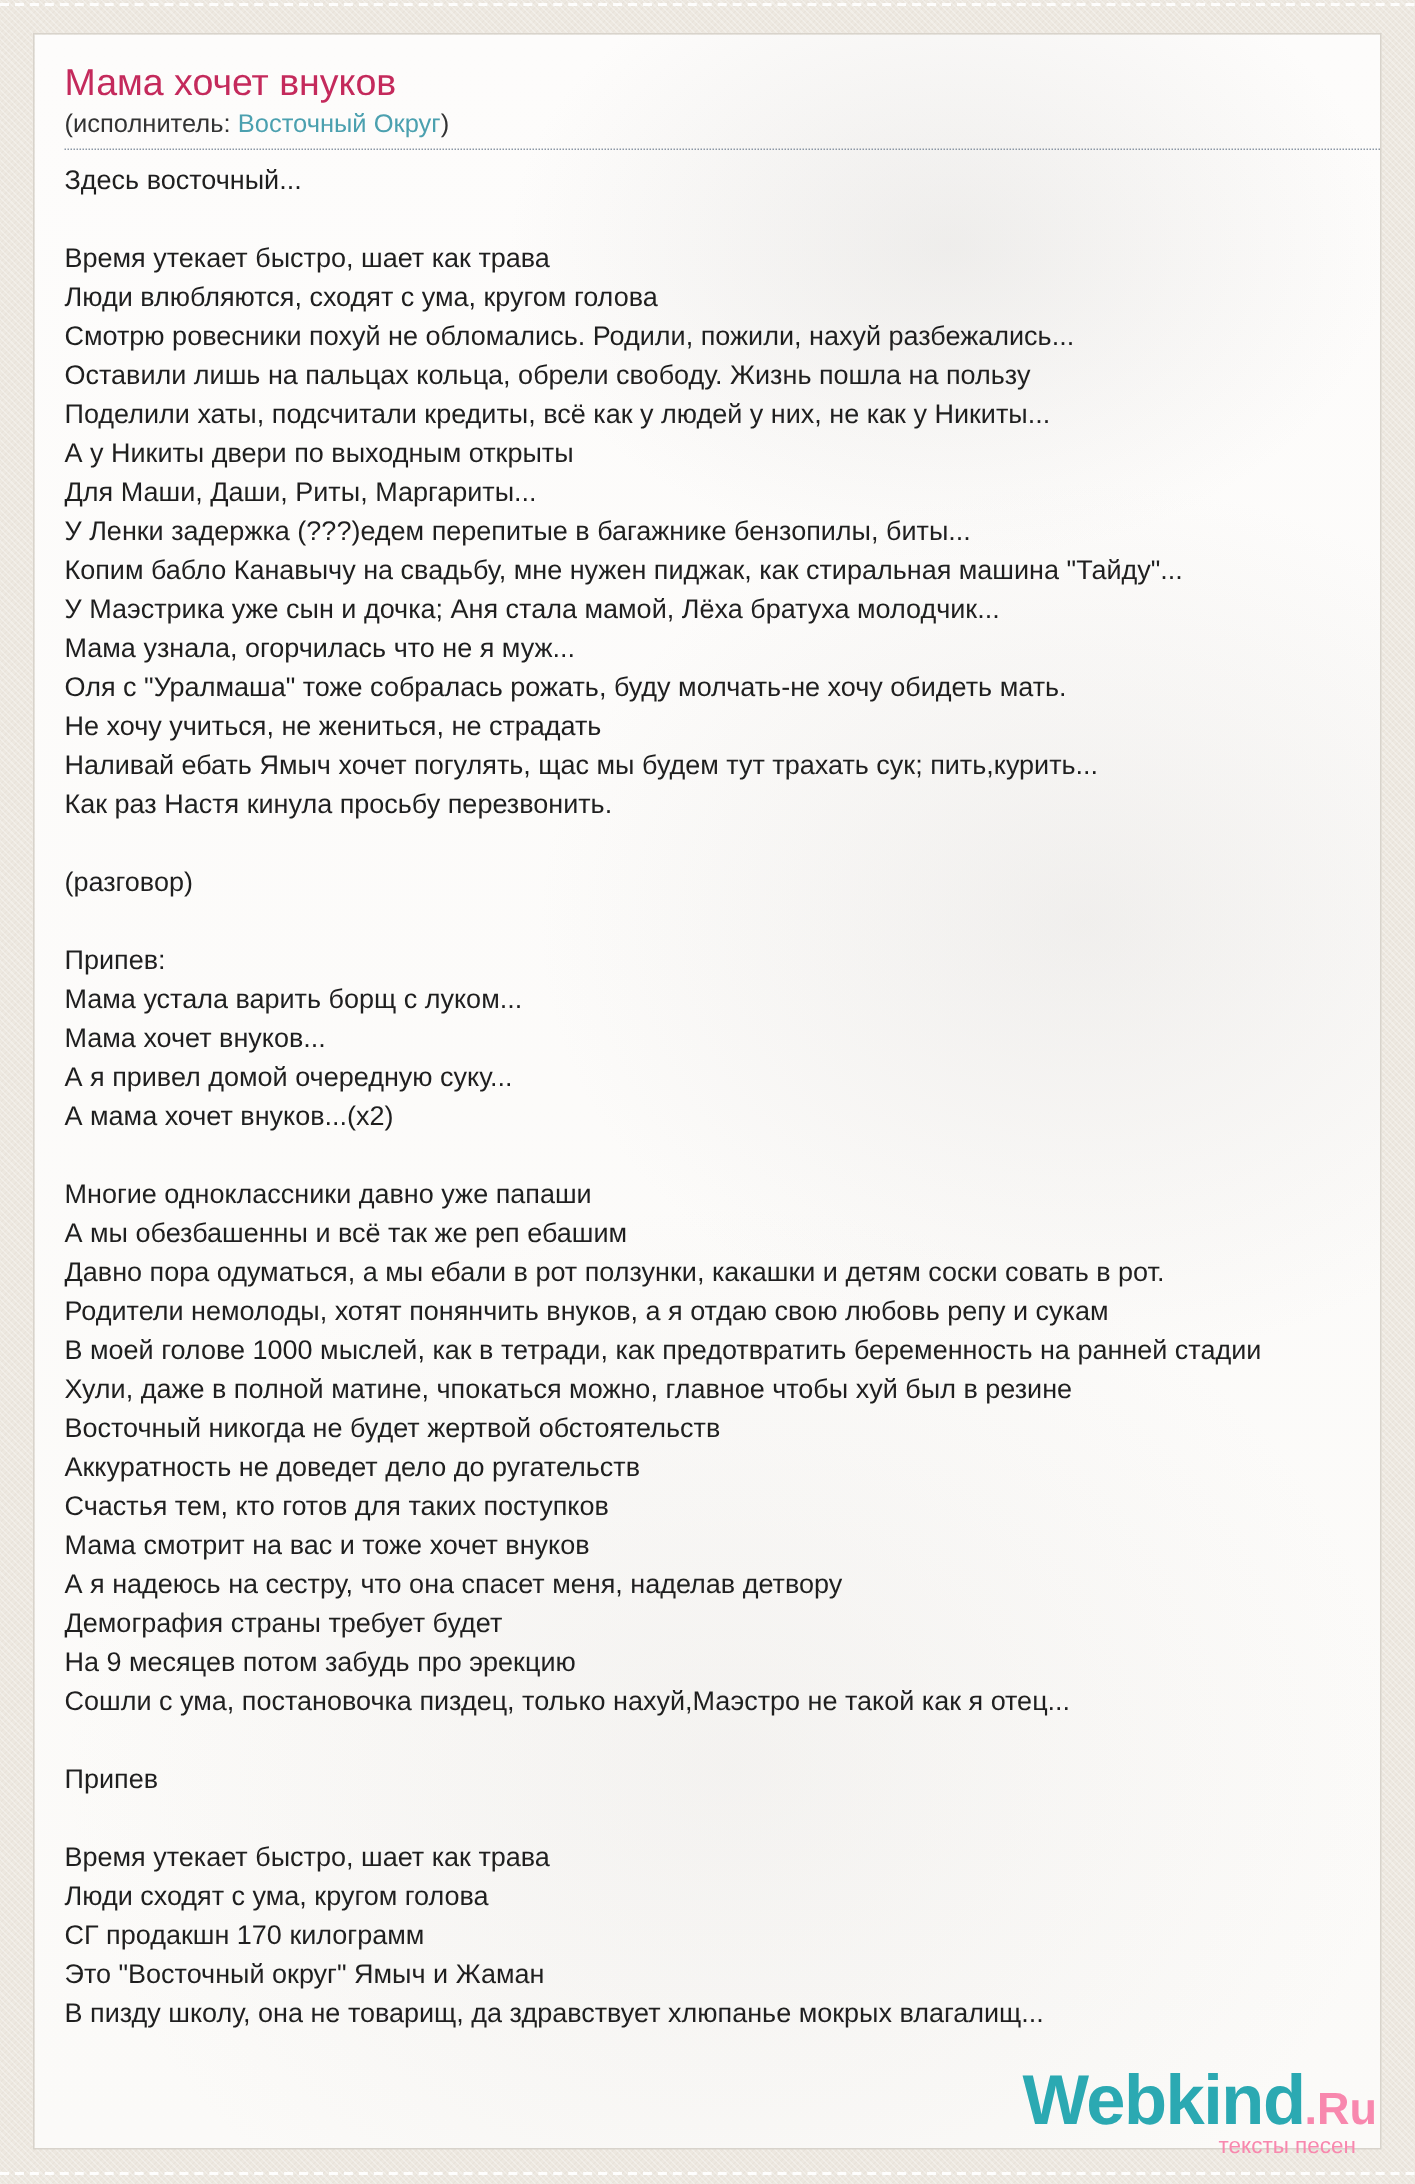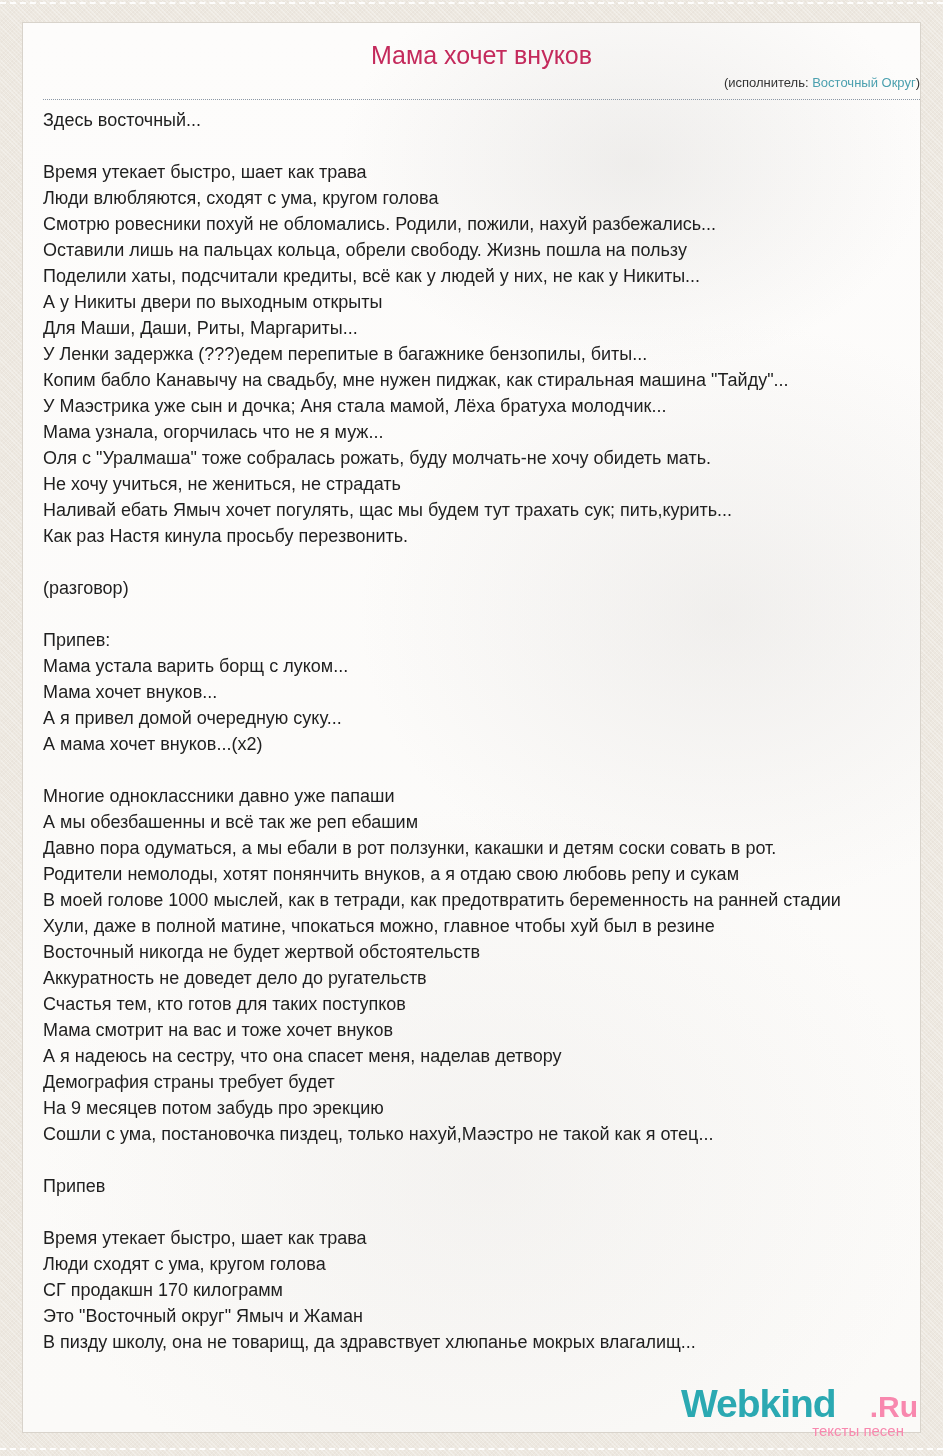--- a/index.html
+++ b/index.html
@@ -43,28 +43,26 @@
       linear-gradient(#FDFCFB, #FBFAF8);
     overflow: visible;
   }
 
   .song-title {
     margin: 0;
     font-size: 25px;
     line-height: 28px;
     font-weight: normal;
     color: var(--title-color, #C42A5C);
-    text-align: center;
   }
   .artist-line {
     margin: 5px 0 0 0;
-    font-size: 13px;
+    font-size: 17px;
     line-height: 18px;
     color: #333333;
-    text-align: right;
   }
   .artist-line .pre { white-space: pre; }
   .artist-link {
     color: var(--artist-link-color, #4BA0AF);
     text-decoration: none;
     cursor: pointer;
   }
   .separator {
     margin: 7px 0 0 0;
     height: 0;
@@ -85,30 +83,29 @@
 
   .logo {
     position: absolute;
     right: 2px;
     bottom: -6px;
     text-align: right;
     line-height: 1;
     cursor: pointer;
   }
   .logo .brand {
-    font-size: 39px;
+    font-size: 47px;
     font-weight: bold;
     letter-spacing: -1px;
     color: var(--logo-teal, #2BA9B2);
   }
   .logo .brand-suffix {
     font-size: 30px;
     font-weight: bold;
     color: var(--logo-pink, #F888AE);
-    margin-left: 34px;
   }
   .logo .tagline {
     margin-top: 0;
     padding-right: 14px;
     font-size: 15px;
     font-weight: normal;
     color: var(--logo-pink, #F888AE);
   }
 </style>
 </head>

